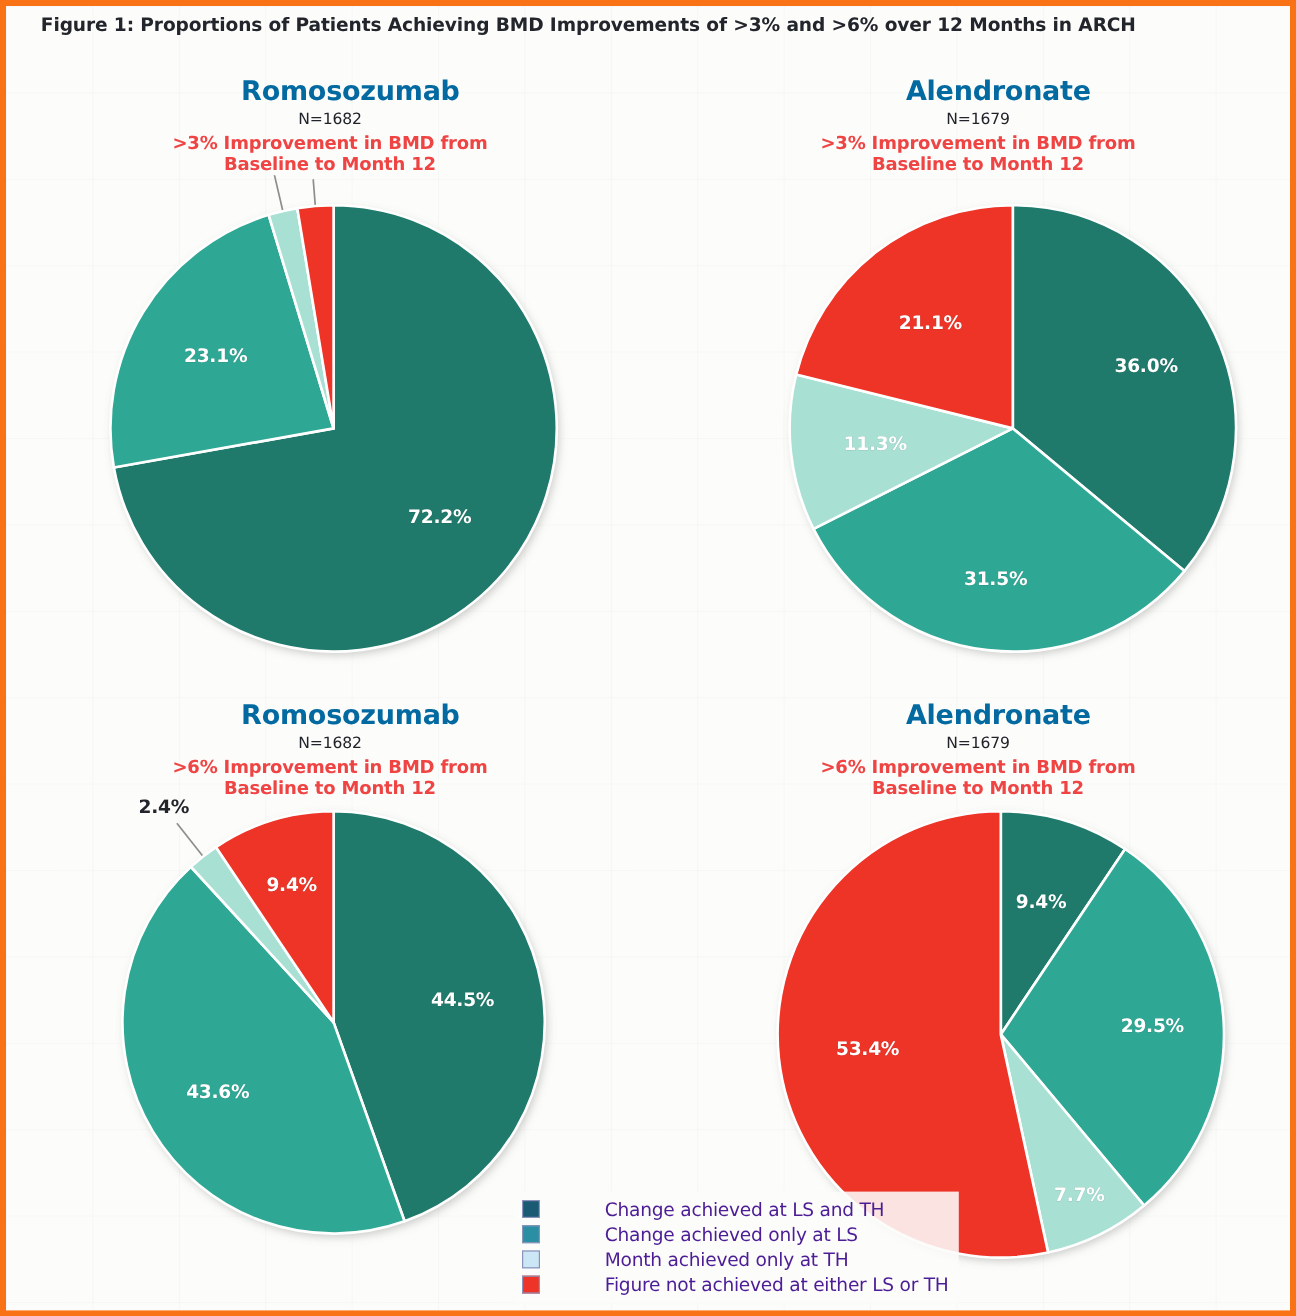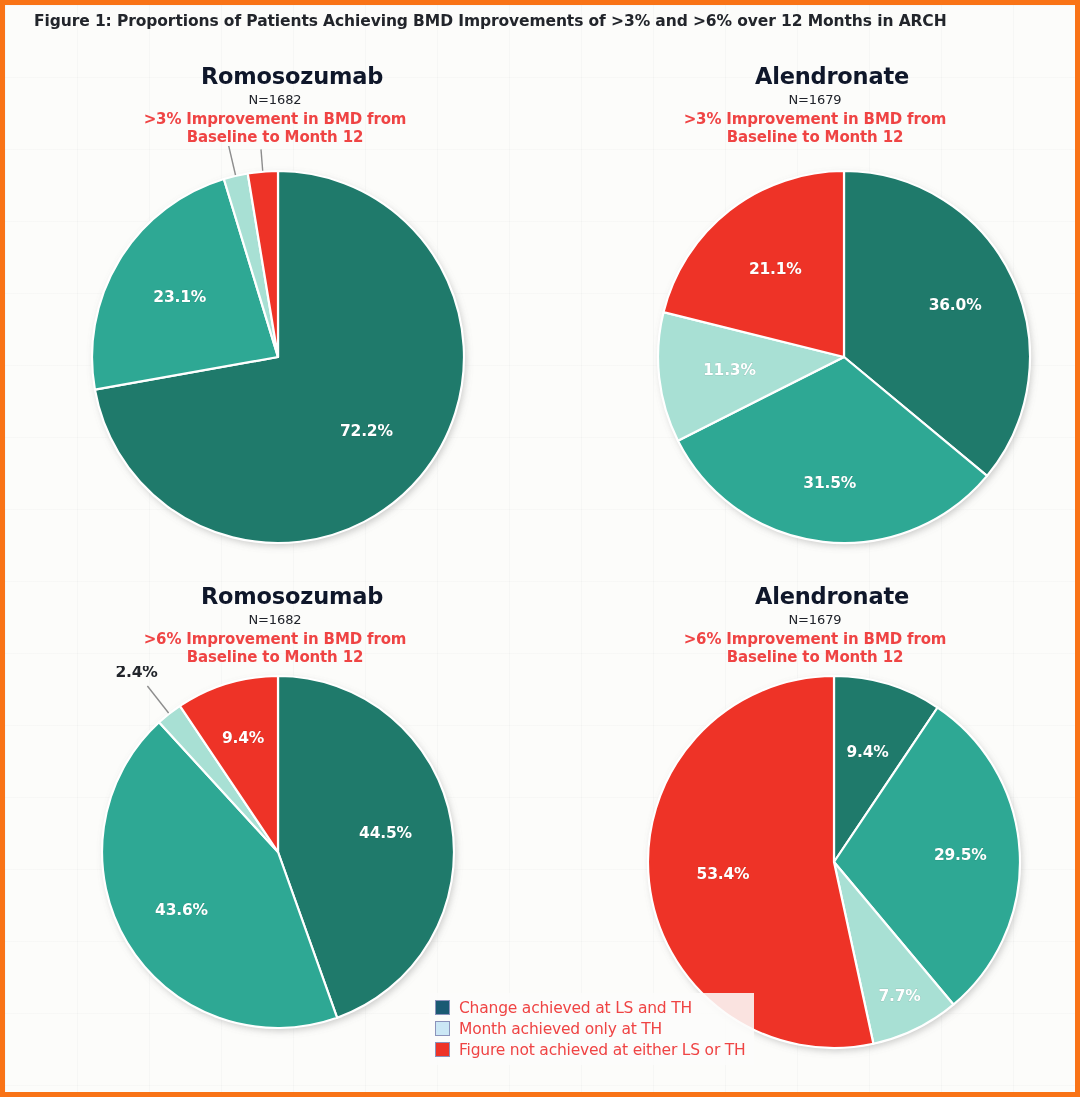--- a/index.html
+++ b/index.html
@@ -54,21 +54,21 @@
   #panel-3 { left: 540px; top: 570px; }
 
   .panel-head {
     text-align: center;
     padding-top: 10px;
     line-height: 1.0;
   }
   .panel-drug {
     font-size: 22.5px;
     font-weight: bold;
-    color: #0f172a;
+    color: #0369a1;
     letter-spacing: -0.2px;
     margin-left: 34px;
   }
   .panel-n {
     font-size: 13px;
     font-weight: normal;
     color: #20232a;
     margin-top: 5px;
     letter-spacing: -0.1px;
   }
@@ -116,23 +116,24 @@
   .legend-swatch {
     width: 15px;
     height: 15px;
     margin-right: 9px;
     border: 1px solid #8b93bb;
     box-sizing: border-box;
     flex: 0 0 auto;
   }
   .legend-text {
     font-size: 15.5px;
-    color: #ef4444;
+    color: #4c1d95;
     white-space: nowrap;
     letter-spacing: -0.2px;
+    margin-left: 45px;
   }
 </style>
 </head>
 <body>
 
 <div id="figure-root">
 
   <div id="paper-texture"></div>
 
   <div id="figure-title">Figure 1: Proportions of Patients Achieving BMD Improvements of &gt;3% and &gt;6% over 12 Months in ARCH</div>
@@ -251,20 +252,24 @@
         </svg>
       </div>
   </div>
 
   <div id="legend">
       <div class="legend-row">
         <span class="legend-swatch" style="background: rgb(26, 90, 115);"></span>
         <span class="legend-text">Change achieved at LS and TH</span>
       </div>
       <div class="legend-row">
+        <span class="legend-swatch" style="background: rgb(42, 143, 163);"></span>
+        <span class="legend-text">Change achieved only at LS</span>
+      </div>
+      <div class="legend-row">
         <span class="legend-swatch" style="background: rgb(203, 231, 245);"></span>
         <span class="legend-text">Month achieved only at TH</span>
       </div>
       <div class="legend-row">
         <span class="legend-swatch" style="background: rgb(238, 51, 39);"></span>
         <span class="legend-text">Figure not achieved at either LS or TH</span>
       </div>
     </div>
 
 </div>

